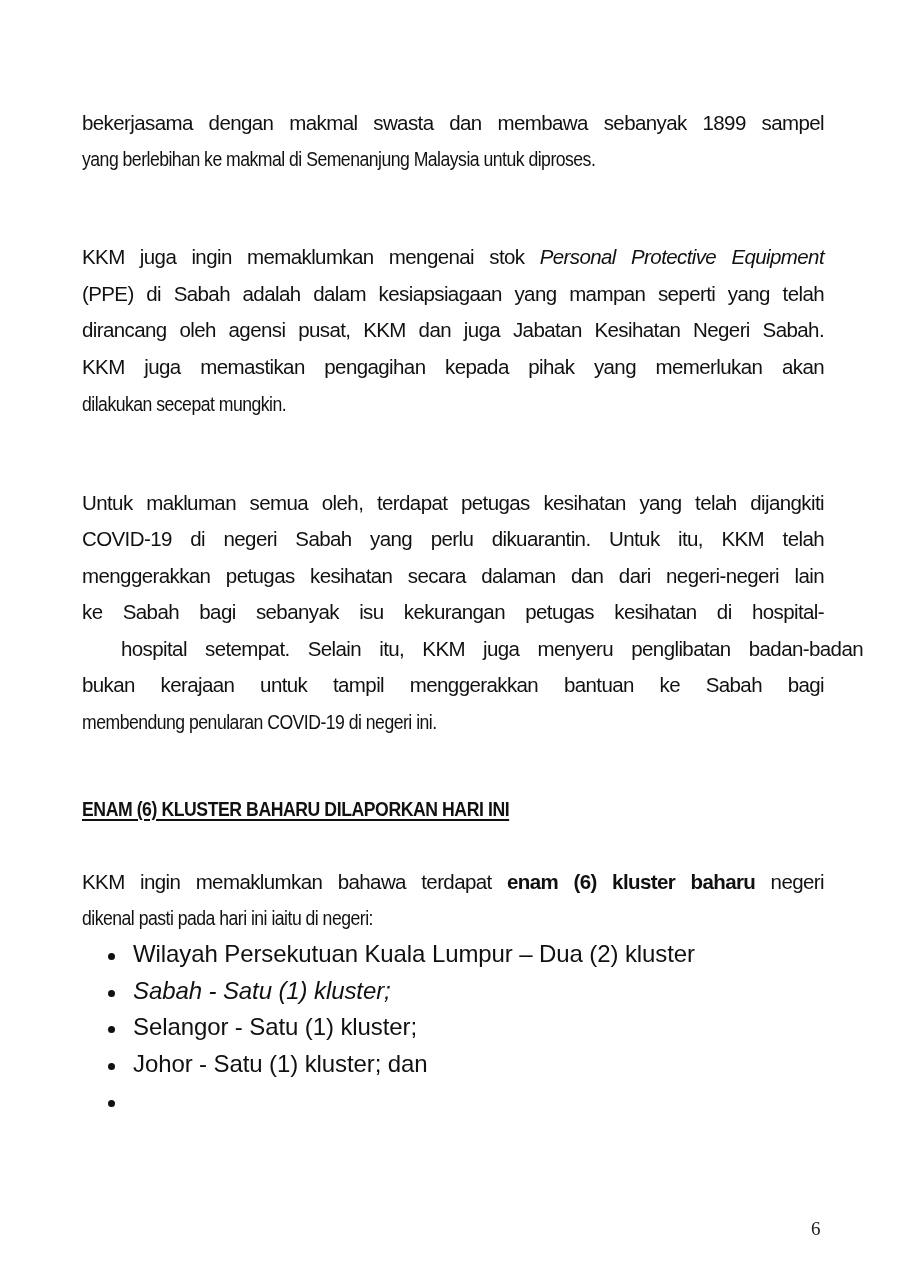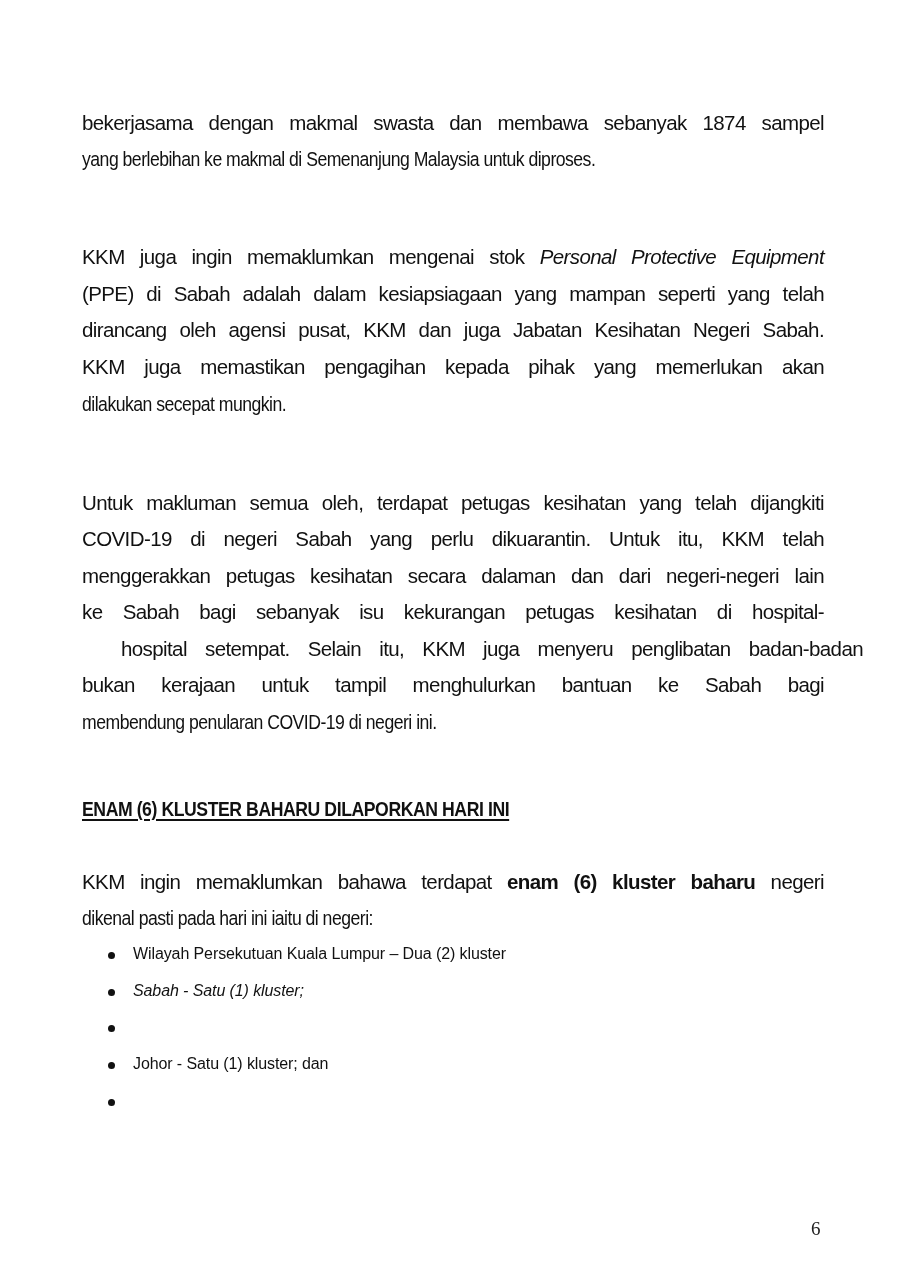--- a/index.html
+++ b/index.html
@@ -23,21 +23,21 @@
   .heading {
     font-weight: bold;
     text-decoration: underline;
     text-underline-offset: 3px;
     letter-spacing: -0.5px;
   }
   .bullet-item {
     position: absolute;
     left: 108px;
     font-family: "Liberation Sans", sans-serif;
-    font-size: 16px;
+    font-size: 24px;
     line-height: 24px;
     white-space: nowrap;
     letter-spacing: -0.1px;
   }
   .bullet-item .dot {
     display: inline-block;
     width: 7px; height: 7px;
     background: #111;
     border-radius: 50%;
     margin-right: 18px;
@@ -55,52 +55,52 @@
   }
   b { font-weight: bold; }
   i { font-style: italic; }
 </style>
 </head>
 <body>
 
 <div class="page">
 
   <div>
-    <div class="line just" style="top:111px;">bekerjasama dengan makmal swasta dan membawa sebanyak 1874 sampel</div>
+    <div class="line just" style="top:111px;">bekerjasama dengan makmal swasta dan membawa sebanyak 1899 sampel</div>
     <div class="line" style="top: 147px; transform: scaleX(0.86); transform-origin: 0px 0px;">yang berlebihan ke makmal di Semenanjung Malaysia untuk diproses.</div>
   </div>
 
   <div>
     <div class="line just" style="top:245px;"><span>KKM juga ingin memaklumkan mengenai stok </span><i>Personal Protective Equipment</i></div>
     <div class="line just" style="top:282px;">(PPE) di Sabah adalah dalam kesiapsiagaan yang mampan seperti yang telah</div>
     <div class="line just" style="top:318px;">dirancang oleh agensi pusat, KKM dan juga Jabatan Kesihatan Negeri Sabah.</div>
     <div class="line just" style="top:355px;">KKM juga memastikan pengagihan kepada pihak yang memerlukan akan</div>
     <div class="line" style="top: 392px; transform: scaleX(0.86); transform-origin: 0px 0px;">dilakukan secepat mungkin.</div>
   </div>
 
   <div>
     <div class="line just" style="top:491px;">Untuk makluman semua oleh, terdapat petugas kesihatan yang telah dijangkiti</div>
     <div class="line just" style="top:527px;">COVID-19 di negeri Sabah yang perlu dikuarantin. Untuk itu, KKM telah</div>
     <div class="line just" style="top:564px;">menggerakkan petugas kesihatan secara dalaman dan dari negeri-negeri lain</div>
     <div class="line just" style="top:600px;">ke Sabah bagi sebanyak isu kekurangan petugas kesihatan di hospital-</div>
     <div class="line just" style="top:637px;margin-left:39px;">hospital setempat. Selain itu, KKM juga menyeru penglibatan badan-badan</div>
-    <div class="line just" style="top:673px;">bukan kerajaan untuk tampil menghulurkan bantuan ke Sabah bagi</div>
+    <div class="line just" style="top:673px;">bukan kerajaan untuk tampil menggerakkan bantuan ke Sabah bagi</div>
     <div class="line" style="top: 710px; transform: scaleX(0.86); transform-origin: 0px 0px;">membendung penularan COVID-19 di negeri ini.</div>
   </div>
 
   <div class="line heading" style="top: 797px; transform: scaleX(0.86); transform-origin: 0px 0px;">ENAM (6) KLUSTER BAHARU DILAPORKAN HARI INI</div>
 
   <div>
     <div class="line just" style="top:870px;"><span>KKM ingin memaklumkan bahawa terdapat </span><b>enam (6) kluster baharu</b><span> negeri</span></div>
     <div class="line" style="top: 906px; transform: scaleX(0.86); transform-origin: 0px 0px;">dikenal pasti pada hari ini iaitu di negeri:</div>
   </div>
 
   <div>
     <div class="bullet-item" style="top:942px;"><span class="dot"></span><span>Wilayah Persekutuan Kuala Lumpur – Dua (2) kluster</span></div>
     <div class="bullet-item" style="top:979px;font-style:italic;"><span class="dot"></span><span>Sabah - Satu (1) kluster;</span></div>
-    <div class="bullet-item" style="top:1015px;"><span class="dot"></span></div>
+    <div class="bullet-item" style="top:1015px;"><span class="dot"></span><span>Selangor - Satu (1) kluster;</span></div>
     <div class="bullet-item" style="top:1052px;"><span class="dot"></span><span>Johor - Satu (1) kluster; dan</span></div>
     <div class="bullet-item" style="top:1089px;"><span class="dot"></span></div>
   </div>
 
   <div class="page-number">6</div>
 
 </div>
 
 </body></html>

